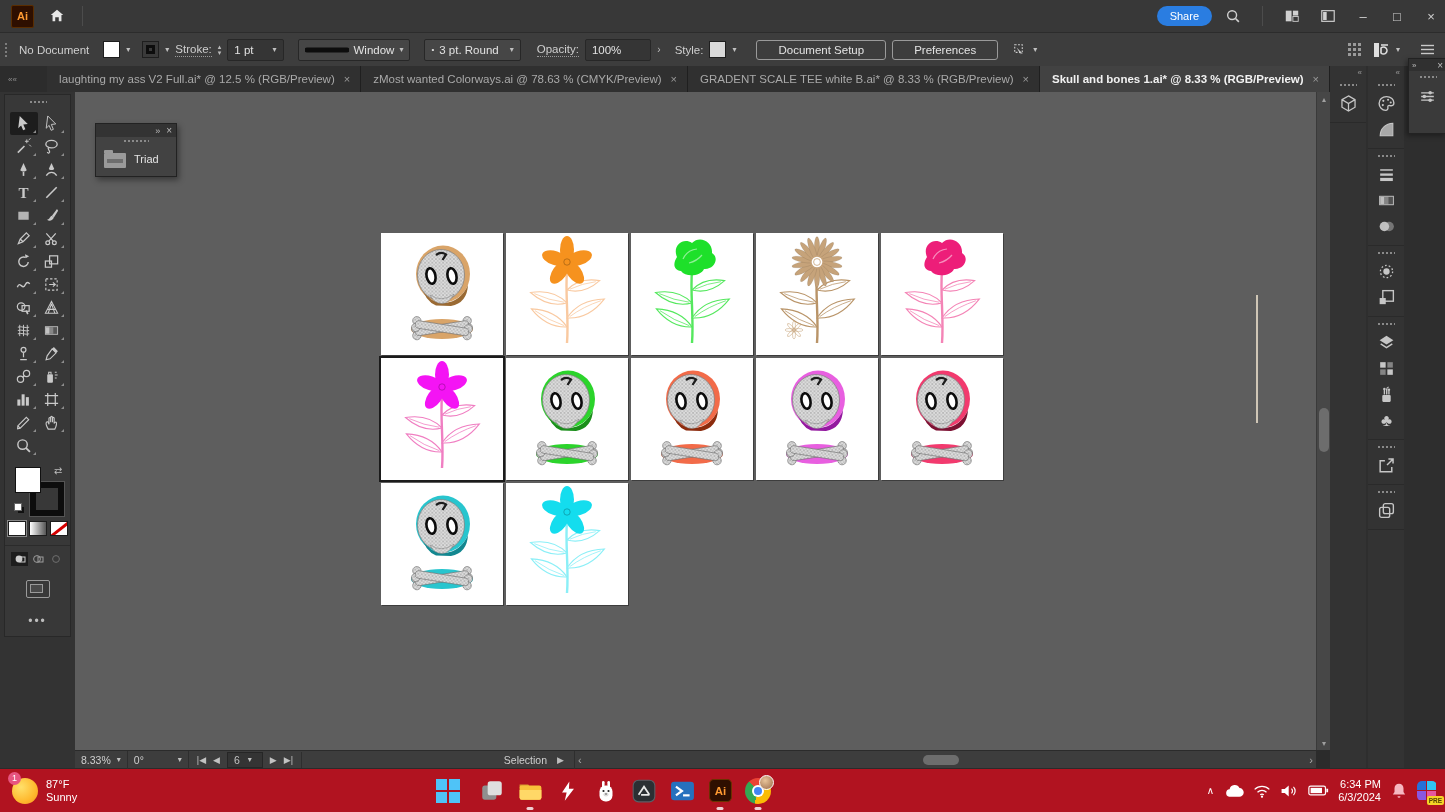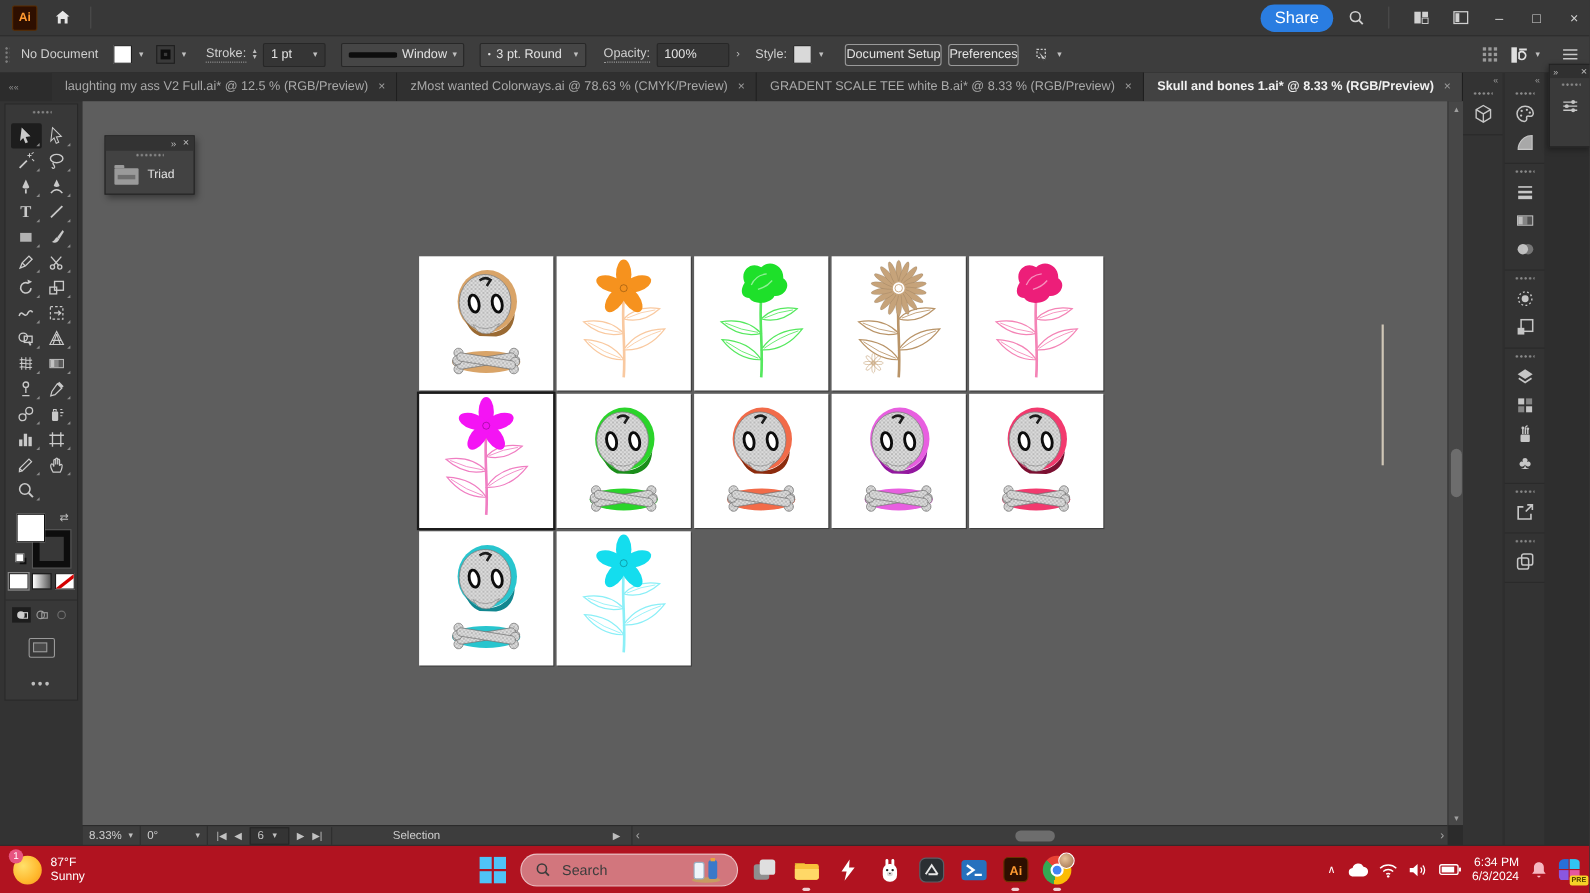--- a/index.html
+++ b/index.html
@@ -15,37 +15,37 @@
   
   #titlebar{left:0;top:0;width:1445px;height:32px;background:#383838;color:#d8d8d8;
     display:flex;align-items:center;font-size:13px;}
   .ai-logo{width:21px;height:21px;margin:0 6px 0 11px;background:#2e0f00;border:1px solid #5a2d00;
     color:#ff9a31;font-size:11px;font-weight:bold;display:flex;align-items:center;justify-content:center;border-radius:2px;}
   .tb-home{width:34px;height:32px;display:flex;align-items:center;justify-content:center;color:#e8e8e8;}
   .tb-sep{width:1px;height:20px;background:#4c4c4c;margin:0 8px;}
   .menus{display:flex;}
   .menu-item{padding:0 10px;height:32px;display:flex;align-items:center;cursor:default;}
   .tb-right{margin-left:auto;display:flex;align-items:center;gap:6px;}
-  .share-btn{background:#2a7de1;color:#fff;border-radius:13px;padding:4px 13px;font-size:15px;}
+  .share-btn{background:#2a7de1;color:#fff;border-radius:13px;padding:4px 13px;font-size:11px;}
   .tb-iconbtn{width:30px;height:26px;display:flex;align-items:center;justify-content:center;color:#cfcfcf;}
   .win-ctl{width:28px;height:30px;display:flex;align-items:center;justify-content:center;color:#d0d0d0;font-size:13px;}
 
   
   #controlbar{left:0;top:32px;width:1445px;height:34px;background:#3d3d3d;border-top:1px solid #2c2c2c;
     display:flex;align-items:center;color:#d6d6d6;font-size:11.5px;gap:6px;padding-left:4px;box-sizing:border-box;}
   .cb-label{color:#cfcfcf;}
   .cb-underl{border-bottom:1px dotted #9a9a9a;padding-bottom:1px;}
   .chip{display:inline-flex;align-items:center;gap:5px;background:#464646;border:1px solid #272727;
     height:20px;padding:0 6px;border-radius:2px;color:#e2e2e2;}
   .chip.dark{background:#353535;}
   .swatch{width:15px;height:15px;border:1px solid #1e1e1e;background:#fff;display:inline-block;}
   .swatch.strokeSw{background:#3a3a3a;position:relative;}
   .swatch.strokeSw::after{content:"";position:absolute;left:3px;top:3px;right:3px;bottom:3px;border:3px solid #0d0d0d;}
   .swatch.styleSw{background:#d9d9d9;}
-  .cb-btn{border:1px solid #9a9a9a;border-radius:3px;padding:3px 0;color:#e3e3e3;background:transparent;font-size:11.5px;}
+  .cb-btn{border:1px solid #9a9a9a;border-radius:3px;padding:3px 21px;color:#e3e3e3;background:transparent;font-size:11.5px;}
   .stepper{display:flex;flex-direction:column;line-height:6px;font-size:7px;color:#bbb;}
 
   
   #tabbar{left:0;top:66px;width:1330px;height:26px;background:#2c2c2c;display:flex;align-items:flex-end;}
   .tab{height:26px;display:flex;align-items:center;gap:9px;padding:0 10px 0 12px;background:#303030;
     border-right:1px solid #1f1f1f;color:#a9a9a9;font-size:11.5px;white-space:nowrap;}
   .tab.active{background:#424242;color:#f1f1f1;font-weight:bold;}
   .tab .close{color:#9a9a9a;font-size:11px;font-weight:normal;}
 
   
@@ -116,21 +116,21 @@
     color:#bbb;font-size:8px;padding:0 3px;}
   #floatpanel .grip{margin:4px auto;}
   #floatpanel .dock-ic{margin-top:4px;}
 
   
   #statusbar{left:75px;top:750px;width:1241px;height:18px;background:#3d3d3d;border-top:1px solid #2b2b2b;
     display:flex;align-items:center;color:#cfcfcf;font-size:10.5px;box-sizing:border-box;}
   .sb-chip{display:flex;align-items:center;gap:6px;padding:0 6px;height:18px;border-right:1px solid #2e2e2e;}
   .sb-nav{display:flex;align-items:center;gap:7px;padding:0 8px;border-right:1px solid #2e2e2e;font-size:9px;color:#c2c2c2;}
   .sb-abnum{background:#343434;border:1px solid #262626;padding:1px 10px 1px 6px;font-size:10.5px;display:flex;gap:8px;align-items:center;}
-  #sb-status{width:190px;text-align:left;margin-left:55px;}
+  #sb-status{width:190px;text-align:right;margin-left:55px;}
   #hscroll{flex:1;height:18px;position:relative;border-left:1px solid #2e2e2e;}
   #hthumb{position:absolute;left:47%;top:4px;width:36px;height:10px;background:#6d6d6d;border-radius:5px;}
   .hs-arr{position:absolute;top:0;height:18px;display:flex;align-items:center;color:#aaa;font-size:11px;}
 
   
   #taskbar{left:0;top:769px;width:1445px;height:43px;background:#b11320;display:flex;align-items:center;}
   #weather{display:flex;align-items:center;gap:8px;margin-left:12px;color:#fff;}
   #sun{width:26px;height:26px;border-radius:50%;background:radial-gradient(circle at 35% 35%,#ffe06a,#ffb92e 60%,#f7941e);position:relative;}
   #wbadge{position:absolute;left:-4px;top:-6px;background:#e75480;color:#fff;border-radius:50%;
     width:13px;height:13px;font-size:9px;display:flex;align-items:center;justify-content:center;}
@@ -199,21 +199,21 @@
   </div>
 </div>
 
 <div id="controlbar" class="abs">
   <div class="vgrip"></div>
   <span class="cb-label" style="margin:0 8px 0 4px;">No Document</span>
   <span class="swatch"></span>
     <span class="tri">▾</span>
   <span class="swatch strokeSw" style="margin-left:6px;"></span>
     <span class="tri">▾</span>
-  <span class="cb-label cb-underl" style="margin-left:12px;text-align:center;">Stroke:</span>
+  <span class="cb-label cb-underl" style="text-align:center;">Stroke:</span>
   <span class="stepper">
       <span>▴</span>
       <span>▾</span>
     </span>
   <span class="chip dark">
       <span>1 pt</span>
       <span class="tri" style="margin-left:14px;">▾</span>
     </span>
   <span class="chip" style="margin-left:8px;">
     <svg class="ic" width="44" height="8" viewBox="0 0 44 8">
@@ -1089,33 +1089,20 @@
       <div>Sunny</div>
     </div>
   </div>
   <div id="centericons">
     <div class="winlogo">
         <span></span>
         <span></span>
         <span></span>
         <span></span>
       </div>
-    <div id="searchpill">
-      <svg class="ic" width="15" height="15" viewBox="0 0 18 18">
-          <circle cx="8" cy="8" r="5" fill="none" stroke="#3c3c3c" stroke-width="1.7"></circle>
-          <path d="M11.8 11.8 L15.6 15.6" stroke="#3c3c3c" stroke-width="2"></path>
-        </svg>
-      <input placeholder="Search" style="">
-      <svg class="ic" width="34" height="24" viewBox="0 0 34 24">
-        <ellipse cx="16" cy="21" rx="13" ry="2.5" fill="#c79b62"></ellipse>
-        <rect x="5" y="5" width="9" height="15" rx="2" fill="#eef4fb" stroke="#9ab0c4"></rect>
-        <rect x="18" y="3" width="8" height="17" rx="2" fill="#3a79c9"></rect>
-        <rect x="20" y="1" width="4" height="3" fill="#e8a33d"></rect>
-      </svg>
-    </div>
     <div id="taskbarapps" class="flex">
         <div class="tb-app">
           <svg class="ic" width="26" height="26" viewBox="0 0 24 24">
             <rect x="3" y="7" width="13" height="13" rx="2.5" fill="#8f8f8f"></rect>
             <rect x="8" y="3" width="13" height="13" rx="2.5" fill="#dfdfdf"></rect>
           </svg>
         </div>
         <div class="tb-app">
           <svg class="ic" width="27" height="24" viewBox="0 0 24 22">
             <path d="M2 5 h8 l2 3 h-10 Z" fill="#d89a2e"></path>

